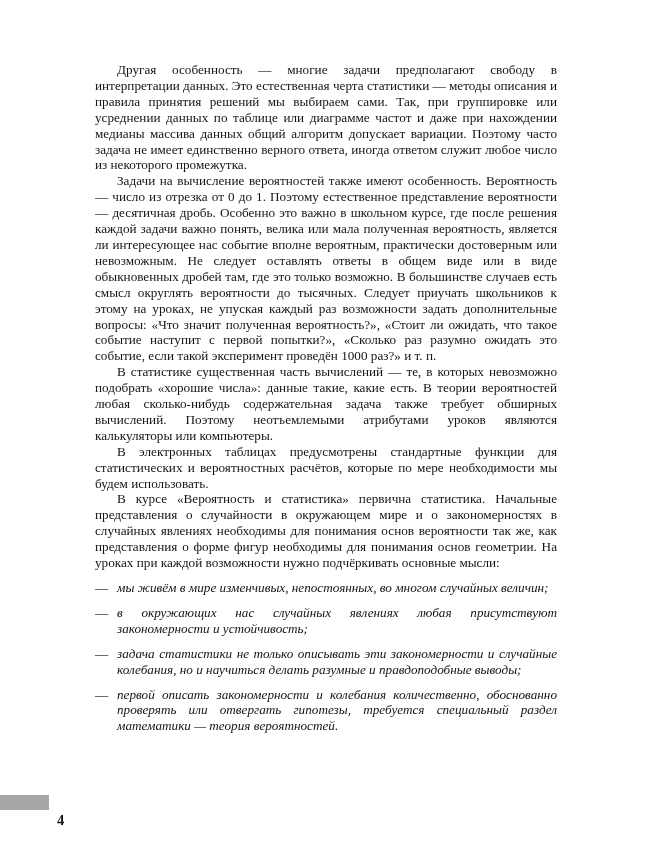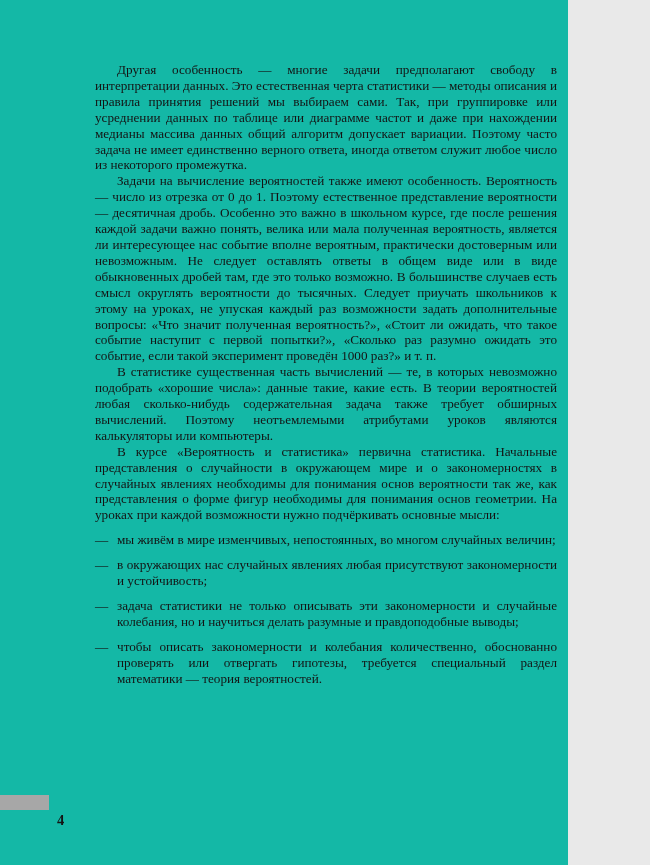--- a/index.html
+++ b/index.html
@@ -3,23 +3,23 @@
 <meta charset="utf-8">
 <style>
   * { margin: 0; padding: 0; box-sizing: border-box; }
   html, body { width: 650px; height: 865px; }
   body {
     background: #e9e9e9;
     font-family: "Liberation Serif", serif;
   }
   .page {
     position: relative;
-    width: 568px;
+    width: 650px;
     height: 865px;
-    background: #14b8a6;
+    background: #ffffff;
     overflow: hidden;
   }
   .text-block {
     position: absolute;
     left: 95px;
     top: 62px;
     width: 462px;
     color: #141414;
     font-size: 13.2px;
     line-height: 15.9px;
@@ -37,20 +37,21 @@
     display: flex;
     margin-top: 9px;
   }
   .bullet .dash {
     flex: 0 0 22px;
     width: 22px;
   }
   .bullet .bullet-text {
     flex: 1;
     text-align: justify;
+    font-style: italic;
   }
   .side-tab {
     position: absolute;
     left: 0;
     top: 795px;
     width: 49px;
     height: 15px;
     background: #a7a7a7;
   }
   .page-number {
@@ -65,20 +66,21 @@
 </head>
 <body>
 
 <div class="page">
 
   <div class="text-block">
 
     <p class="para">Другая особенность — многие задачи предполагают свободу в интерпретации данных. Это естественная черта статистики — методы описания и правила принятия решений мы выбираем сами. Так, при группировке или усреднении данных по таблице или диаграмме частот и даже при нахождении медианы массива данных общий алгоритм допускает вариации. Поэтому часто задача не имеет единственно верного ответа, иногда ответом служит любое число из некоторого промежутка.</p>
     <p class="para">Задачи на вычисление вероятностей также имеют особенность. Вероятность — число из отрезка от 0 до 1. Поэтому естественное представление вероятности — десятичная дробь. Особенно это важно в школьном курсе, где после решения каждой задачи важно понять, велика или мала полученная вероятность, является ли интересующее нас событие вполне вероятным, практически достоверным или невозможным. Не следует оставлять ответы в общем виде или в виде обыкновенных дробей там, где это только возможно. В большинстве случаев есть смысл округлять вероятности до тысячных. Следует приучать школьников к этому на уроках, не упуская каждый раз возможности задать дополнительные вопросы: «Что значит полученная вероятность?», «Стоит ли ожидать, что такое событие наступит с первой попытки?», «Сколько раз разумно ожидать это событие, если такой эксперимент проведён 1000 раз?» и т. п.</p>
     <p class="para">В статистике существенная часть вычислений — те, в которых невозможно подобрать «хорошие числа»: данные такие, какие есть. В теории вероятностей любая сколько-нибудь содержательная задача также требует обширных вычислений. Поэтому неотъемлемыми атрибутами уроков являются калькуляторы или компьютеры.</p>
+    <p class="para">В электронных таблицах предусмотрены стандартные функции для статистических и вероятностных расчётов, которые по мере необходимости мы будем использовать.</p>
     <p class="para">В курсе «Вероятность и статистика» первична статистика. Начальные представления о случайности в окружающем мире и о закономерностях в случайных явлениях необходимы для понимания основ вероятности так же, как представления о форме фигур необходимы для понимания основ геометрии. На уроках при каждой возможности нужно подчёркивать основные мысли:</p>
 
     <div class="bullet-list">
 
       <div class="bullet">
         <span class="dash">—</span>
         <span class="bullet-text">мы живём в мире изменчивых, непостоянных, во многом случайных величин;</span>
       </div>
 
       <div class="bullet">
@@ -86,21 +88,21 @@
         <span class="bullet-text">в окружающих нас случайных явлениях любая присутствуют закономерности и устойчивость;</span>
       </div>
 
       <div class="bullet">
         <span class="dash">—</span>
         <span class="bullet-text">задача статистики не только описывать эти закономерности и случайные колебания, но и научиться делать разумные и правдоподобные выводы;</span>
       </div>
 
       <div class="bullet">
         <span class="dash">—</span>
-        <span class="bullet-text">чтобы описать закономерности и колебания количественно, обоснованно проверять или отвергать гипотезы, требуется специальный раздел математики — теория вероятностей.</span>
+        <span class="bullet-text">первой описать закономерности и колебания количественно, обоснованно проверять или отвергать гипотезы, требуется специальный раздел математики — теория вероятностей.</span>
       </div>
 
     </div>
 
   </div>
 
   <div class="side-tab"></div>
 
   <div class="page-number">4</div>
 

